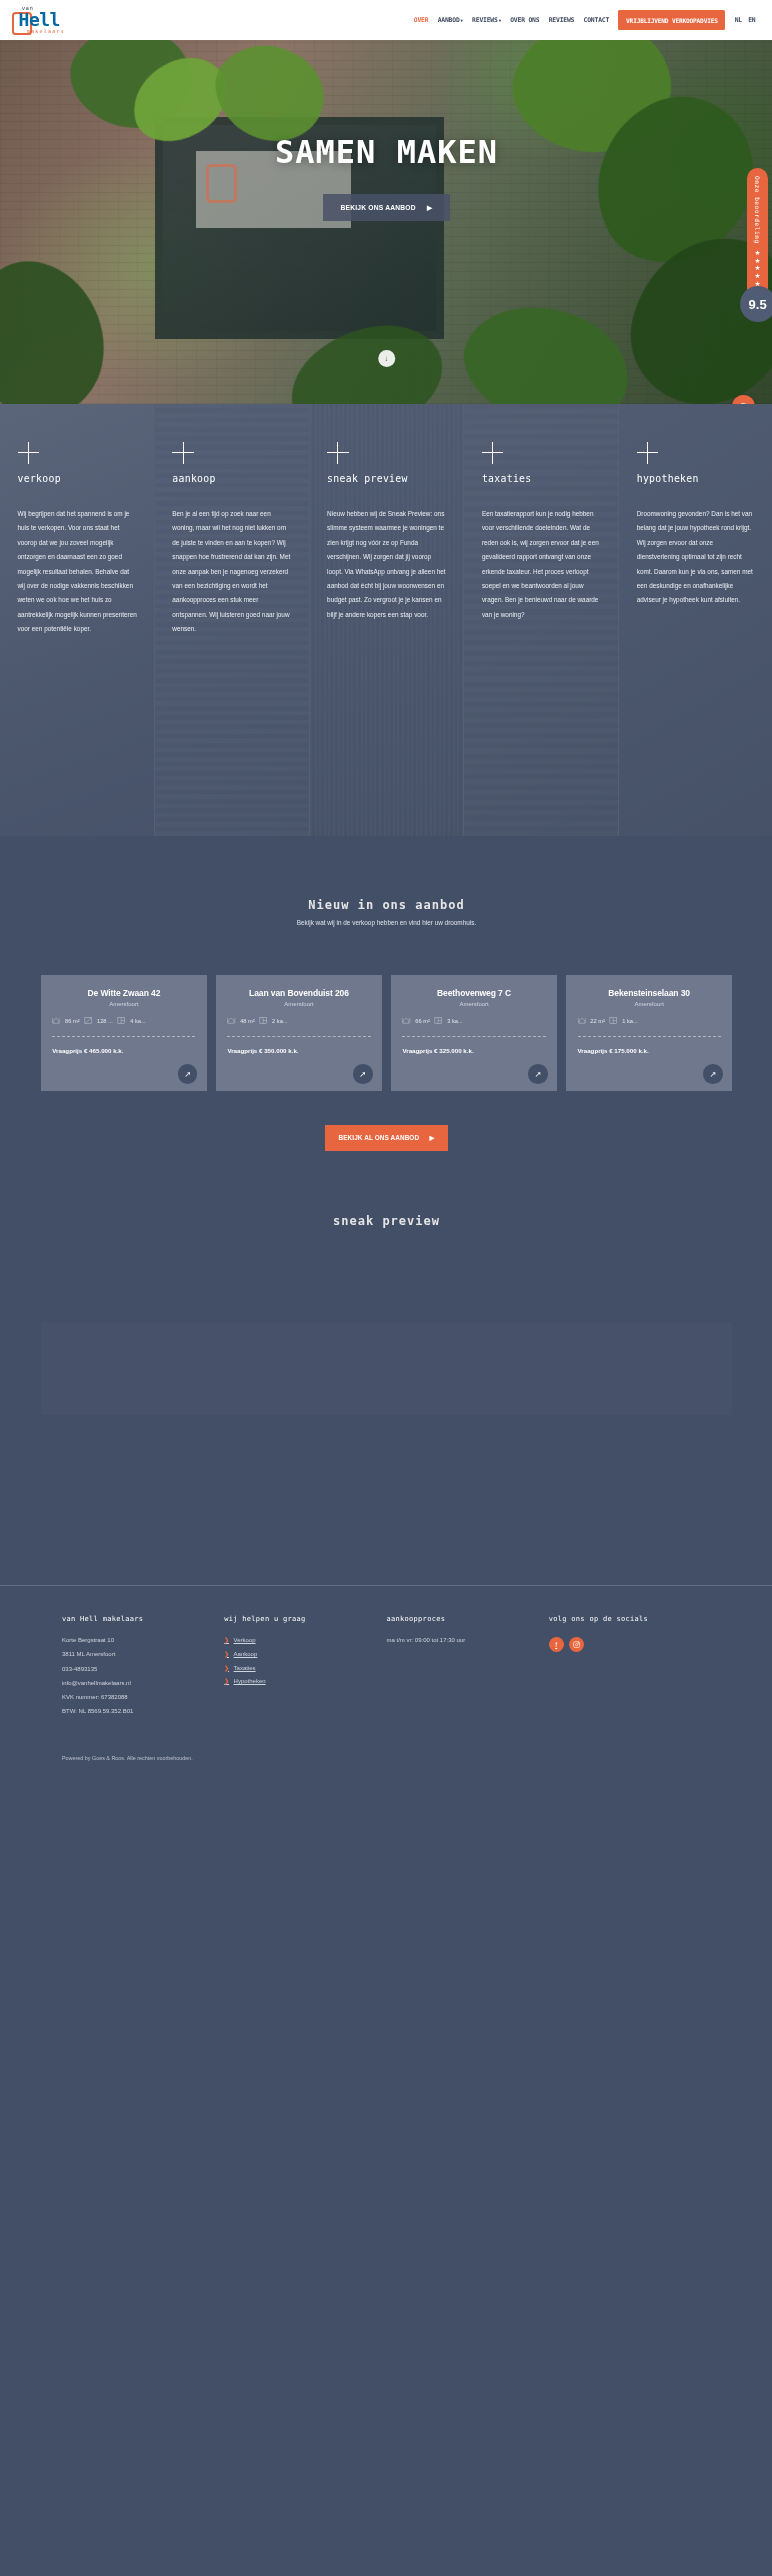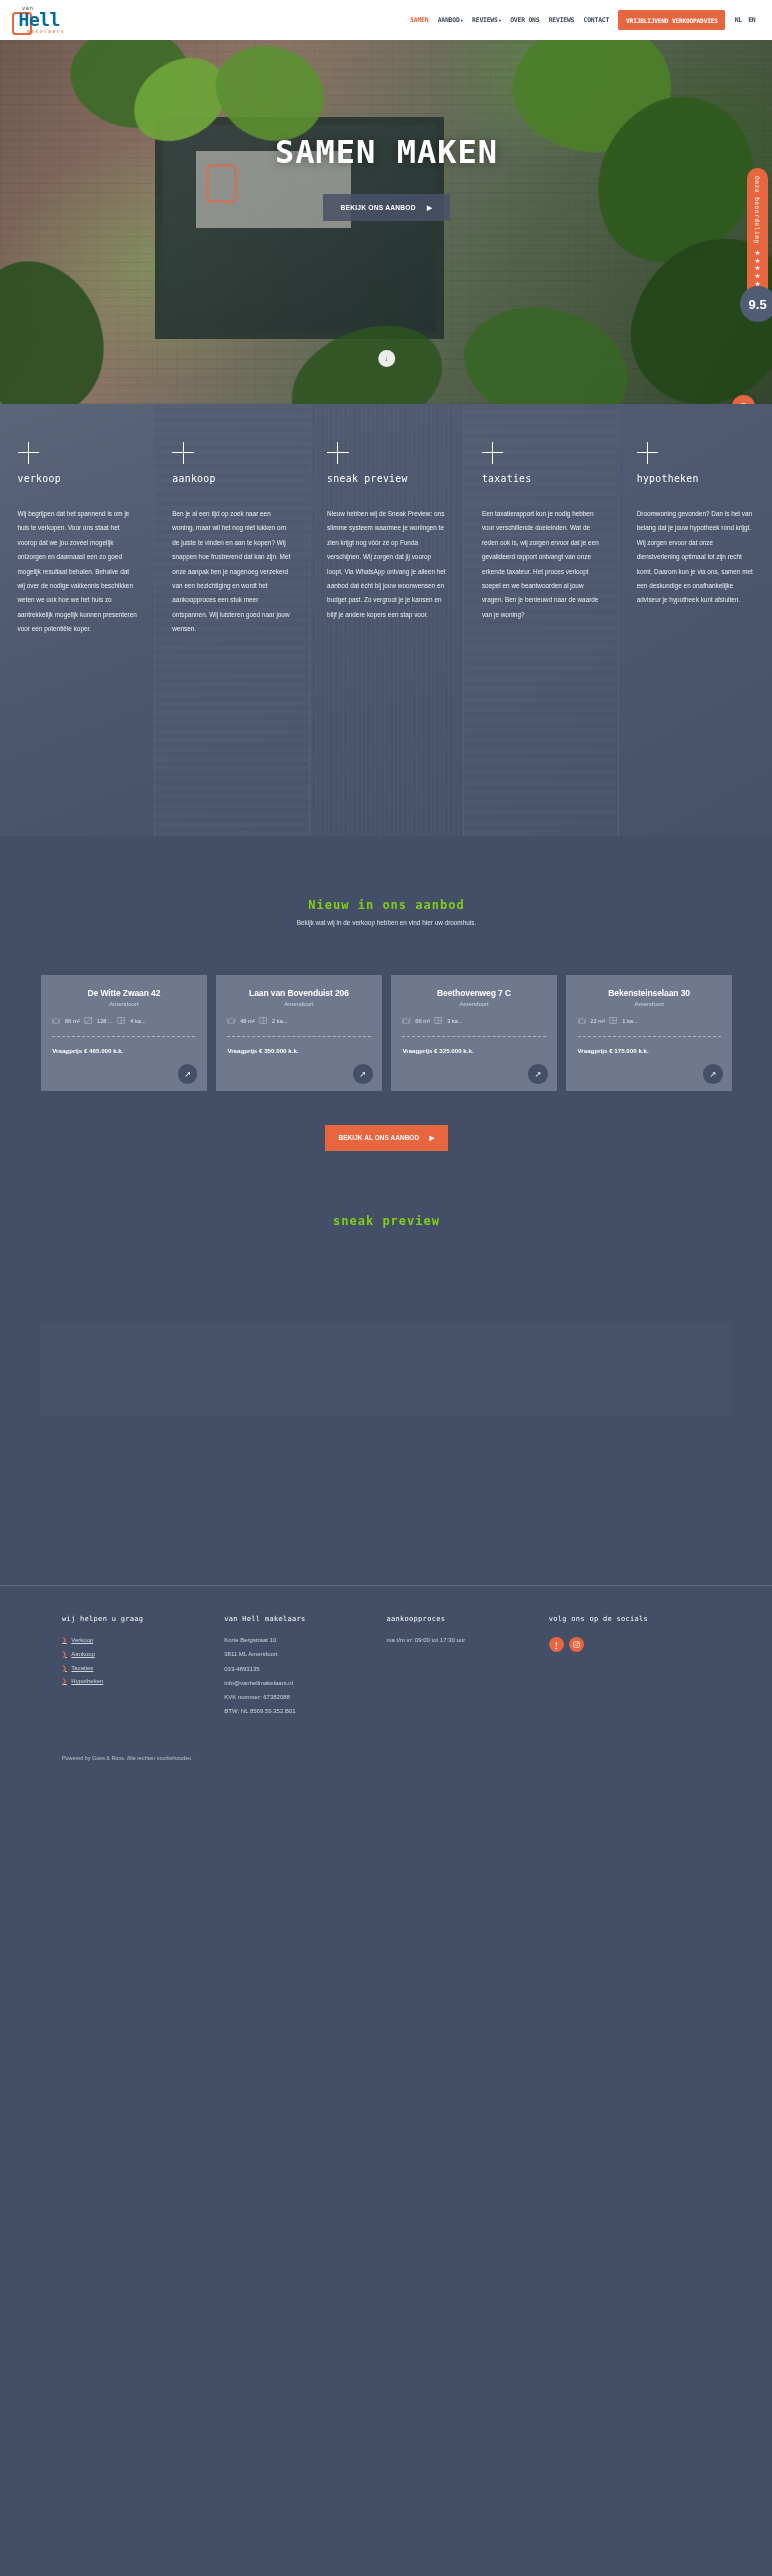--- a/index.html
+++ b/index.html
@@ -152,21 +152,21 @@
   .svc h3 {
     font-family:"DejaVu Sans Mono", monospace; font-weight:normal;
     font-size:9.8px; color:#fff; letter-spacing:0.3px; margin-bottom:23px;
   }
   .svc p { font-size:6.4px; line-height:2.25; color:#edf0f4; }
 
   
   .aanbod { position:relative; padding:62px 0 0; }
   .section-title {
     font-family:"DejaVu Sans Mono", monospace; font-size:12px;
-    text-align:center; letter-spacing:1px; color:#84cc16;
+    text-align:center; letter-spacing:1px; color:#e5e5e5;
   }
   .section-sub { text-align:center; font-size:6.4px; color:#dfe3ea; margin-top:7.2px; }
   .cards { display:flex; gap:9.3px; padding:49px 41px 0; align-items:flex-end;text-align:center; }
   .pcard {
     flex:1; background:#6f788d; min-height:116px; position:relative;
     padding:12.4px 11.3px 10.3px; display:flex; flex-direction:column;
   }
   .pcard h4 { font-size:8.5px; letter-spacing:-0.1px; }
   .pcity { font-size:6px; color:#d2d7e0; margin-top:3.6px; }
   .pspecs { display:flex; align-items:center; gap:4.6px; margin-top:10.3px; font-size:5.7px; color:#e3e7ee; }
@@ -217,21 +217,21 @@
 <header class="header">
   <div class="logo">
     <div class="logo-sq"></div>
     <div class="logo-text">
       <span class="logo-van">van</span>
       <span class="logo-hell">Hell</span>
       <span class="logo-mak">makelaars</span>
     </div>
   </div>
   <nav class="nav">
-    <a href="#" class="active"><span>SAMEN</span></a>
+    <a href="#" class="active"><span>OVER</span></a>
     <a href="#"><span>AANBOD</span><span class="caret">▼</span></a>
     <a href="#"><span>REVIEWS</span><span class="caret">▼</span></a>
     <a href="#"><span>OVER ONS</span></a>
     <a href="#"><span>REVIEWS</span></a>
     <a href="#"><span>CONTACT</span></a>
     <a href="#" class="cta-nav">VRIJBLIJVEND VERKOOPADVIES</a>
     <span class="lang">
       <a href="#">NL</a>
       <a href="#">EN</a>
     </span>
@@ -435,20 +435,30 @@
 
 <section class="sneak">
   <h2 class="section-title">sneak preview</h2>
   <div class="sneak-body">
     <div class="sneak-img"></div>
   </div>
 </section>
 
 <div class="footer-divider"></div>
 <footer class="footer">
+  <div class="fcol">
+    <h5>van Hell makelaars</h5>
+    <div class="faddr">Korte Bergstraat 10</div>
+    <div class="faddr">3811 ML Amersfoort</div>
+    <div class="faddr">033-4893135</div>
+    <div class="faddr">info@vanhellmakelaars.nl</div>
+    <div class="faddr">KVK nummer: 67382088</div>
+    <div class="faddr">BTW: NL 8569.59.352.B01</div>
+  </div>
+
   <div class="fcol">
     <h5>wij helpen u graag</h5>
     <a class="flink" href="#">
         <span class="chev">❯</span>
         <span>Verkoop</span>
       </a>
     <a class="flink" href="#">
         <span class="chev">❯</span>
         <span>Aankoop</span>
       </a>
@@ -456,30 +466,20 @@
         <span class="chev">❯</span>
         <span>Taxaties</span>
       </a>
     <a class="flink" href="#">
         <span class="chev">❯</span>
         <span>Hypotheken</span>
       </a>
   </div>
 
   <div class="fcol">
-    <h5>van Hell makelaars</h5>
-    <div class="faddr">Korte Bergstraat 10</div>
-    <div class="faddr">3811 ML Amersfoort</div>
-    <div class="faddr">033-4893135</div>
-    <div class="faddr">info@vanhellmakelaars.nl</div>
-    <div class="faddr">KVK nummer: 67382088</div>
-    <div class="faddr">BTW: NL 8569.59.352.B01</div>
-  </div>
-
-  <div class="fcol">
     <h5>aankoopproces</h5>
     <div class="faddr">ma t/m vr: 09:00 tot 17:30 uur</div>
   </div>
 
   <div class="fcol">
     <h5>volg ons op de socials</h5>
     <div class="socials">
       <a class="soc" href="#">f</a>
       <a class="soc" href="#">
         <svg width="7.2" height="7.2" viewBox="0 0 24 24" fill="none" stroke="#fff" stroke-width="2">

